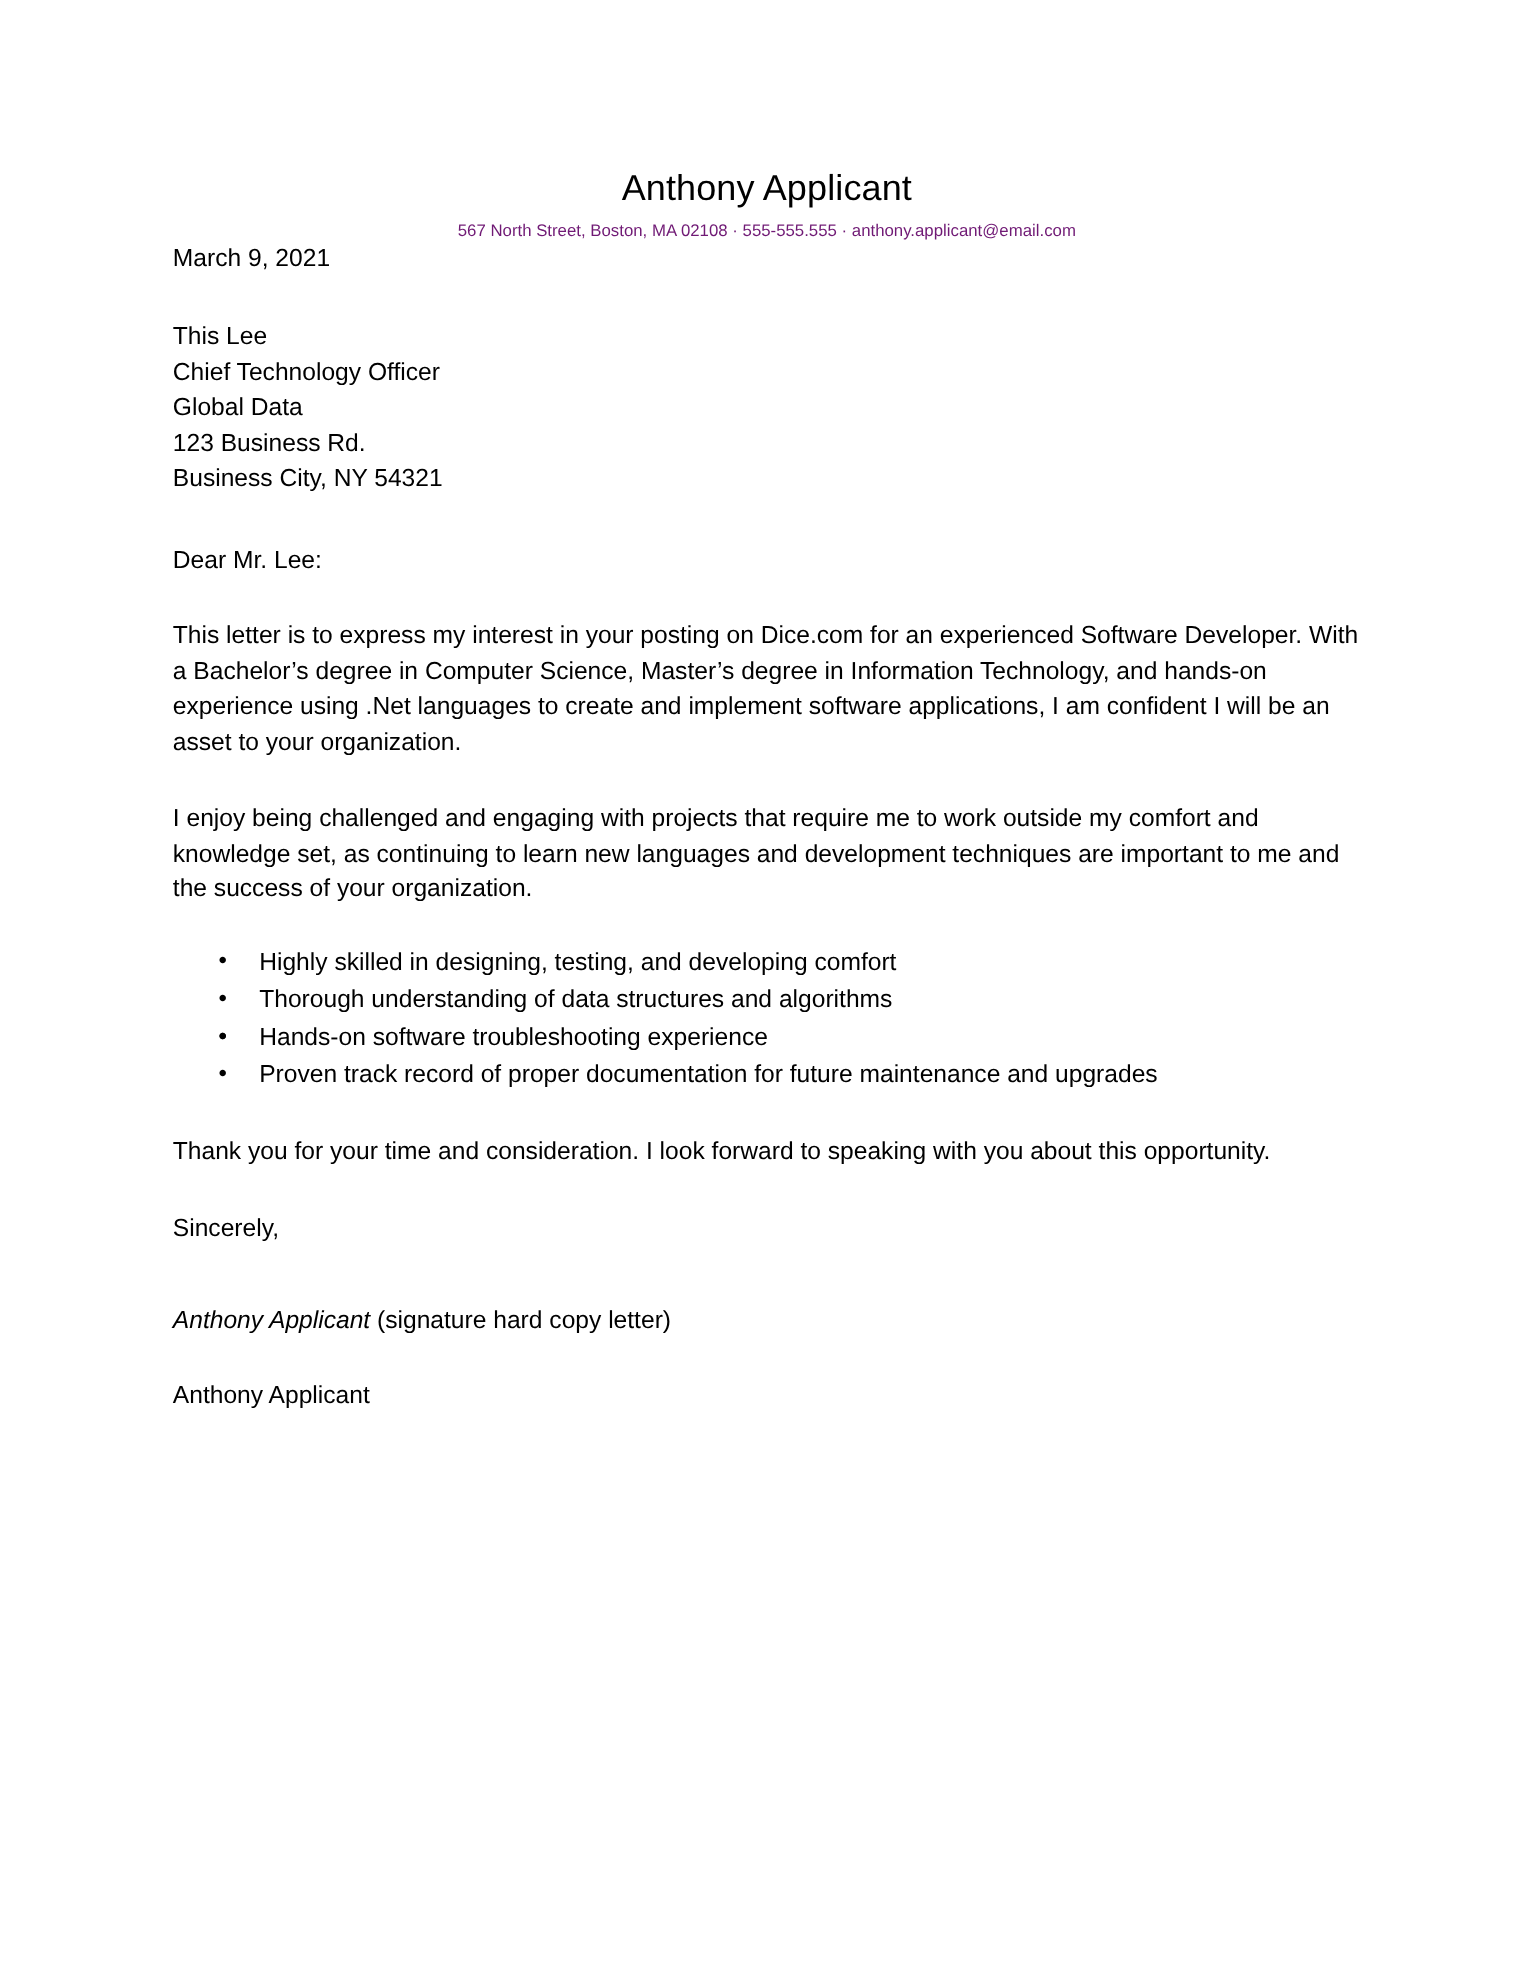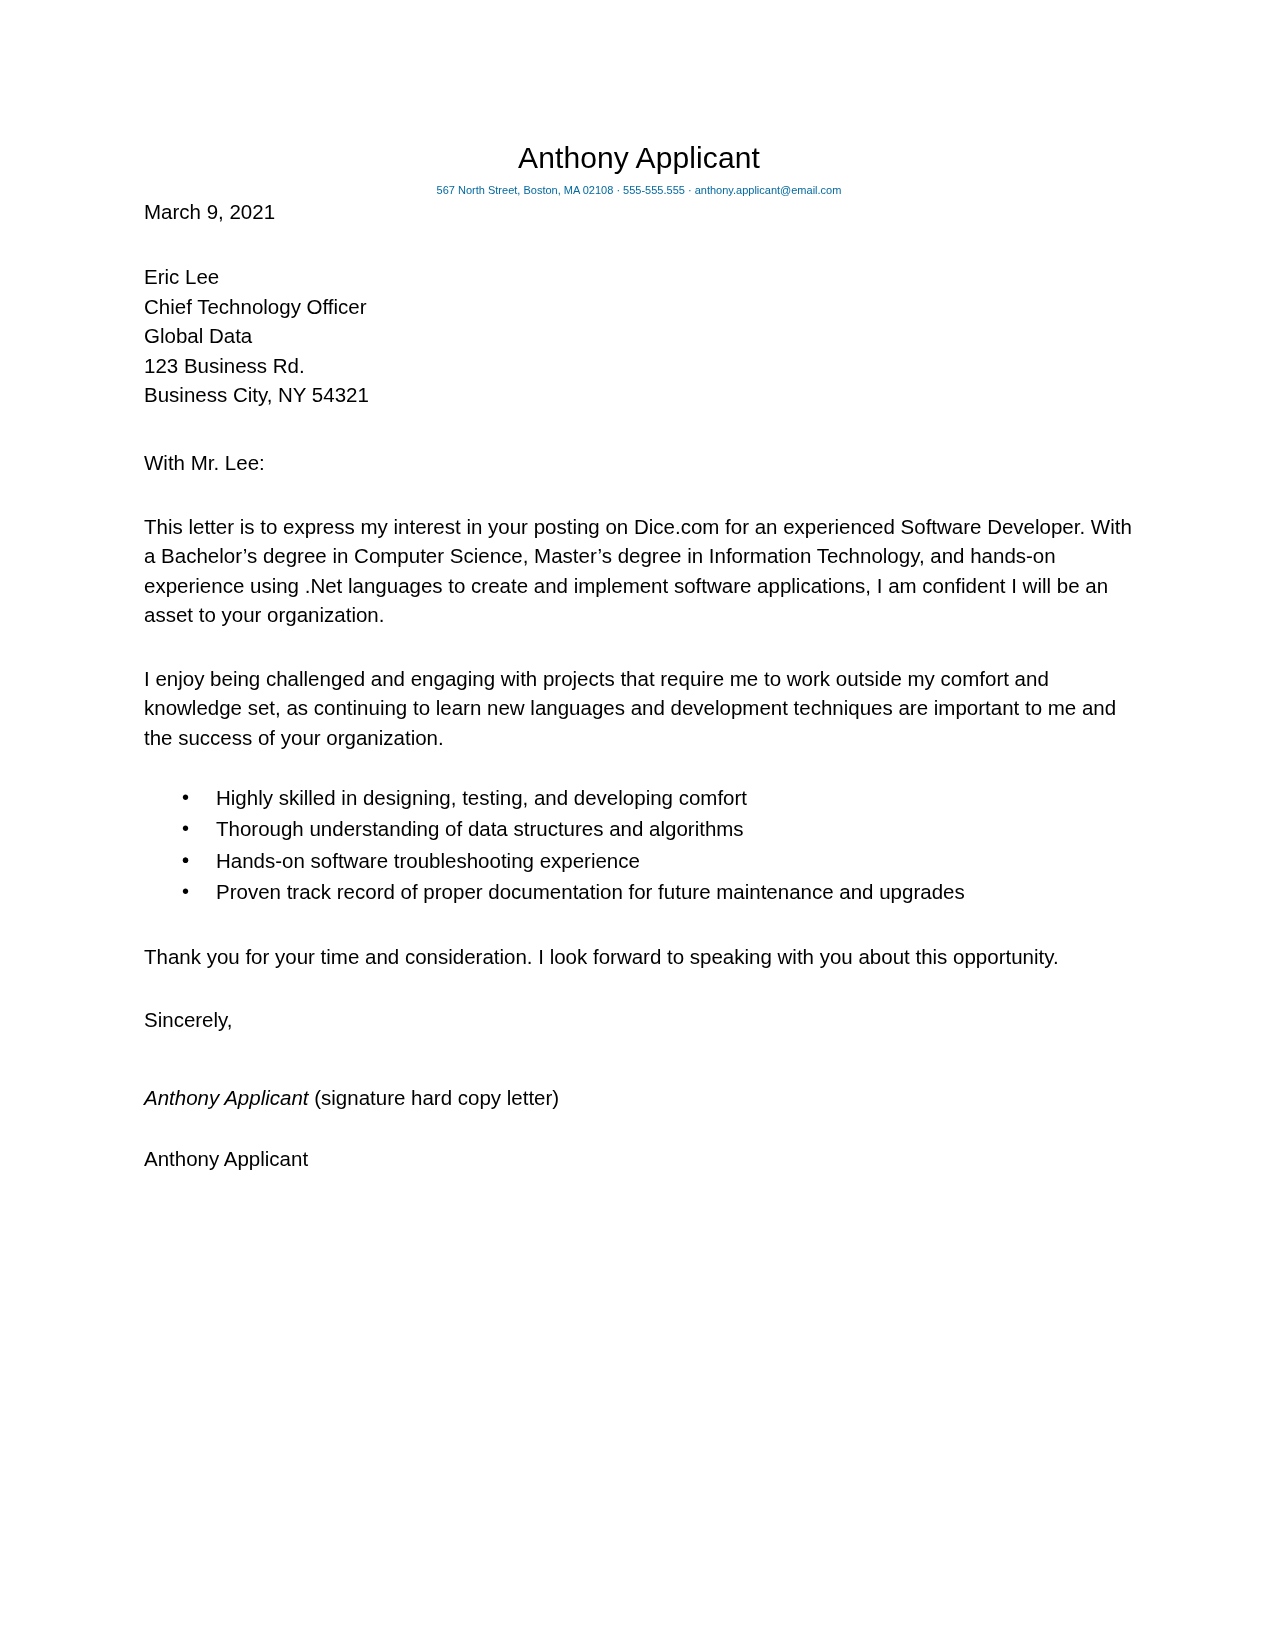--- a/index.html
+++ b/index.html
@@ -44,24 +44,24 @@
   }
   .letterhead-name {
     font-size: 30px;
     line-height: 1.22;
     letter-spacing: 0.1px;
     font-weight: 400;
     color: #000;
     margin: 0;
   }
   .letterhead-contact {
-    font-size: 11px;
+    font-size: 14px;
     line-height: 1.3;
     margin: 6px 0 0 0;
-    color: #0369a1;
+    color: #701a75;
     white-space: nowrap;
   }
 
   
   .block {
     font-size: 20.5px;
     line-height: 1.44;
     color: #000;
   }
   .date {
@@ -123,28 +123,28 @@
     <div class="content">
 
       <header class="letterhead">
         <h1 class="letterhead-name">Anthony Applicant</h1>
         <p class="letterhead-contact">567 North Street, Boston, MA 02108 · 555-555.555 · anthony.applicant@email.com</p>
       </header>
 
       <div class="block date">March 9, 2021</div>
 
       <div class="block address-block">
-        <span class="address-line">Eric Lee</span>
+        <span class="address-line">This Lee</span>
         <span class="address-line">Chief Technology Officer</span>
         <span class="address-line">Global Data</span>
         <span class="address-line">123 Business Rd.</span>
         <span class="address-line">Business City, NY 54321</span>
       </div>
 
-      <div class="block salutation">With Mr. Lee:</div>
+      <div class="block salutation">Dear Mr. Lee:</div>
 
       <p class="block para">This letter is to express my interest in your posting on Dice.com for an experienced Software Developer. With a Bachelor’s degree in Computer Science, Master’s degree in Information Technology, and hands-on experience using .Net languages to create and implement software applications, I am confident I will be an asset to your organization.</p>
 
       <p class="block para">I enjoy being challenged and engaging with projects that require me to work outside my comfort and knowledge set, as continuing to learn new languages and development techniques are important to me and the success of your organization.</p>
 
 
       <ul class="bullet-list">
         <li class="bullet-item">
           <span class="bullet-marker">•</span>
           <span>Highly skilled in designing, testing, and developing comfort</span>

